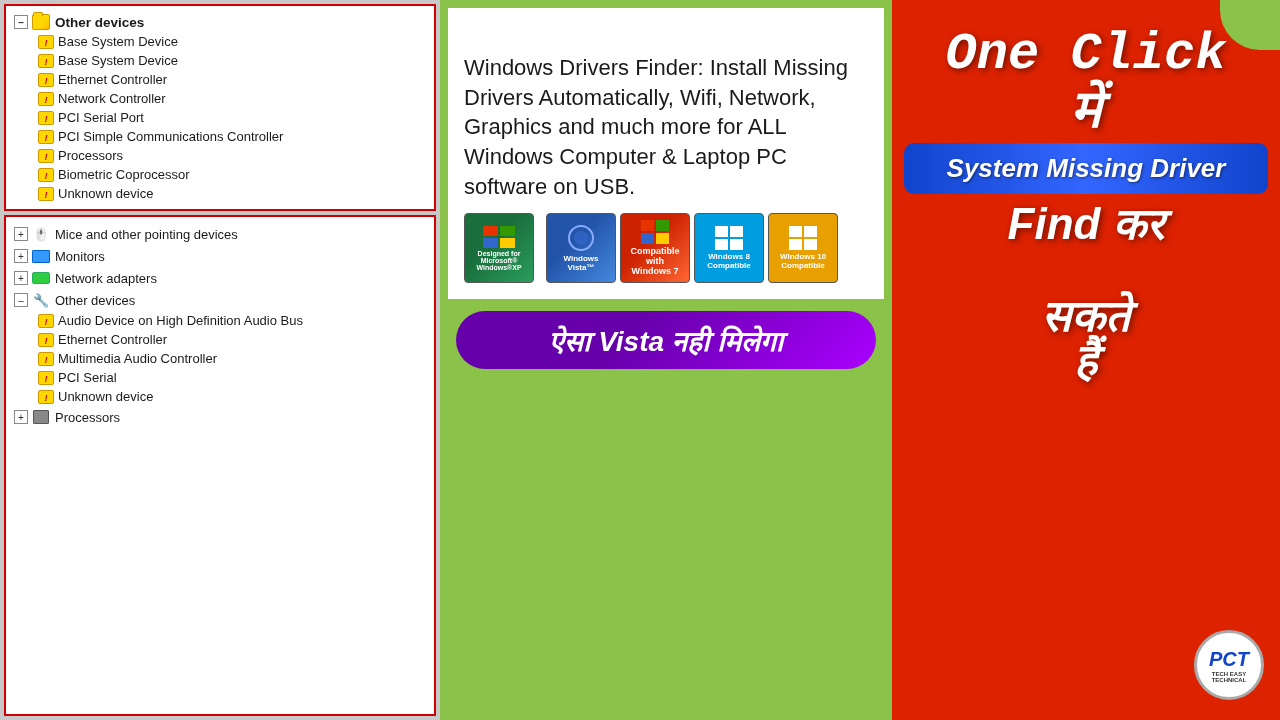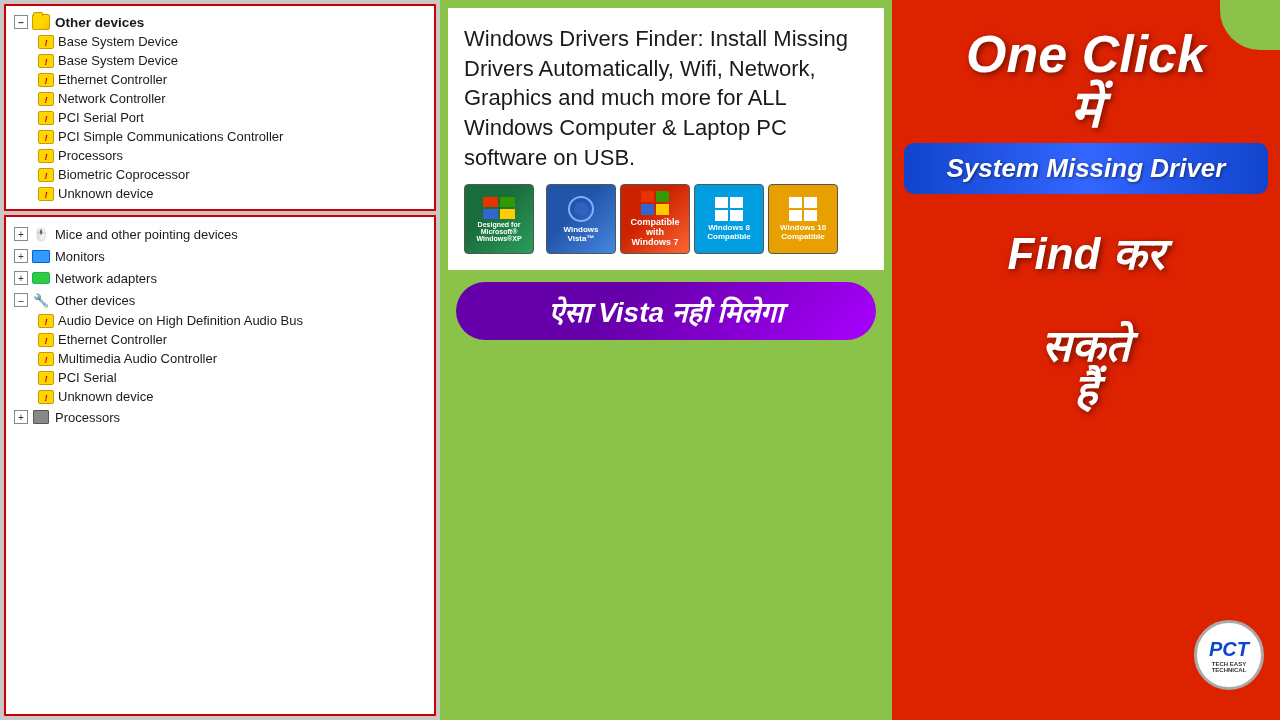--- a/index.html
+++ b/index.html
@@ -122,20 +122,21 @@
       border: 2px solid #8bc34a;
       flex: 0 0 auto;
       padding: 16px;
     }
 
     .middle-text {
       font-size: 22px;
       color: #1a1a1a;
       line-height: 1.35;
       font-weight: 400;
+      margin-top: 29px;
     }
 
     .windows-logos {
       display: flex;
       flex-direction: row;
       gap: 4px;
       margin-top: 12px;
     }
 
     .logo-box {
@@ -219,20 +220,21 @@
 
     .one-click-text {
       font-size: 52px;
       font-weight: 900;
       color: white;
       font-style: italic;
       text-shadow: 2px 2px 6px rgba(0,0,0,0.5);
       line-height: 1.1;
       text-align: center;
       margin-top: 10px;
+      font-family: Liberation Mono, monospace;
     }
 
     .hindi-text-1 {
       font-size: 52px;
       font-weight: 900;
       color: white;
       font-style: italic;
       text-shadow: 2px 2px 6px rgba(0,0,0,0.5);
       line-height: 1.0;
       text-align: center;
@@ -256,21 +258,20 @@
     }
 
     .find-text {
       font-size: 44px;
       font-weight: 900;
       color: white;
       font-style: italic;
       text-shadow: 2px 2px 6px rgba(0,0,0,0.5);
       text-align: center;
       line-height: 1.0;
-      margin-top: 30px;
     }
 
     .hindi-text-2 {
       font-size: 44px;
       font-weight: 900;
       color: white;
       font-style: italic;
       text-shadow: 2px 2px 6px rgba(0,0,0,0.5);
       text-align: center;
       line-height: 1.0;
@@ -282,21 +283,21 @@
       font-weight: 900;
       color: white;
       font-style: italic;
       text-shadow: 2px 2px 6px rgba(0,0,0,0.5);
       text-align: center;
       line-height: 1.0;
     }
 
     .logo-circle {
       position: absolute;
-      bottom: 30px;
+      bottom: 20px;
       right: 16px;
       width: 70px;
       height: 70px;
       border-radius: 50%;
       background: white;
       display: flex;
       flex-direction: column;
       align-items: center;
       justify-content: center;
       border: 3px solid #aaa;

